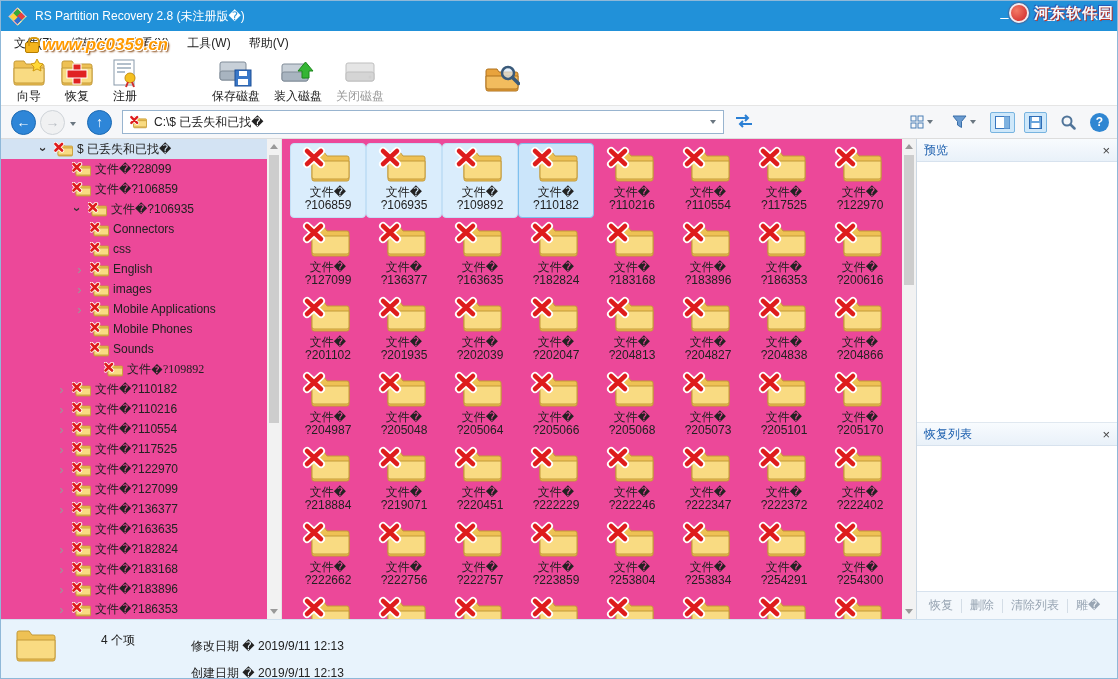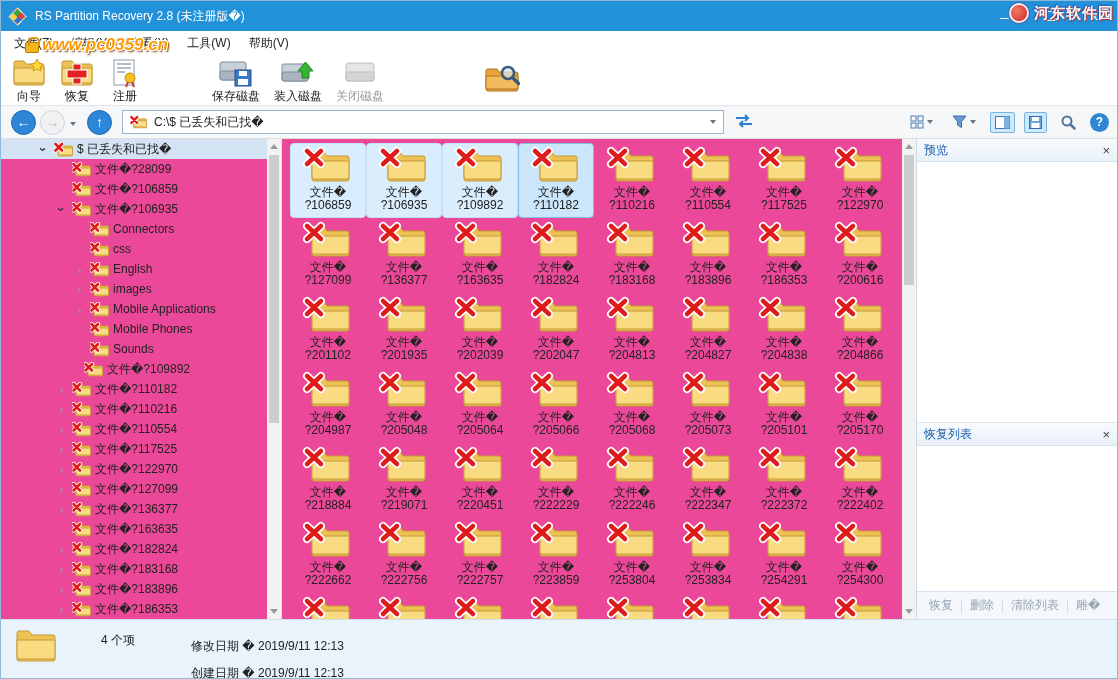--- a/index.html
+++ b/index.html
@@ -282,21 +282,21 @@
     <span class="tree-ico">
       <svg width="19" height="15" viewBox="0 0 19 15">
                 <path d="M4 3 a1 1 0 0 1 1 -1 h4 l1.5 2 h7 a1 1 0 0 1 1 1 v8 a1 1 0 0 1 -1 1 h-12.5 a1 1 0 0 1 -1 -1 z" fill="#eec154" stroke="#c49a38" stroke-width="0.8"></path>
                 <path d="M4 6 h14.5 v6 a1 1 0 0 1 -1 1 h-12.5 a1 1 0 0 1 -1 -1 z" fill="#f9db82" stroke="#c49a38" stroke-width="0.8"></path>
                 <path d="M1.5 2 L8 8.5 M8 2 L1.5 8.5" stroke="#fff" stroke-width="4.4" stroke-linecap="round"></path>
                 <path d="M1.5 2 L8 8.5 M8 2 L1.5 8.5" stroke="#de1c1c" stroke-width="2.6" stroke-linecap="round"></path>
               </svg>
     </span>
     <span class="tree-label">文件�?106859</span>
   </div>
-          <div class="tree-row" style="padding-left: 54px;">
+          <div class="tree-row" style="padding-left: 70px;">
     <span class="tw cd"></span>
     <span class="tree-ico">
       <svg width="19" height="15" viewBox="0 0 19 15">
                 <path d="M4 3 a1 1 0 0 1 1 -1 h4 l1.5 2 h7 a1 1 0 0 1 1 1 v8 a1 1 0 0 1 -1 1 h-12.5 a1 1 0 0 1 -1 -1 z" fill="#eec154" stroke="#c49a38" stroke-width="0.8"></path>
                 <path d="M4 6 h14.5 v6 a1 1 0 0 1 -1 1 h-12.5 a1 1 0 0 1 -1 -1 z" fill="#f9db82" stroke="#c49a38" stroke-width="0.8"></path>
                 <path d="M1.5 2 L8 8.5 M8 2 L1.5 8.5" stroke="#fff" stroke-width="4.4" stroke-linecap="round"></path>
                 <path d="M1.5 2 L8 8.5 M8 2 L1.5 8.5" stroke="#de1c1c" stroke-width="2.6" stroke-linecap="round"></path>
               </svg>
     </span>
     <span class="tree-label">文件�?106935</span>
@@ -378,21 +378,21 @@
     <span class="tree-ico">
       <svg width="19" height="15" viewBox="0 0 19 15">
                 <path d="M4 3 a1 1 0 0 1 1 -1 h4 l1.5 2 h7 a1 1 0 0 1 1 1 v8 a1 1 0 0 1 -1 1 h-12.5 a1 1 0 0 1 -1 -1 z" fill="#eec154" stroke="#c49a38" stroke-width="0.8"></path>
                 <path d="M4 6 h14.5 v6 a1 1 0 0 1 -1 1 h-12.5 a1 1 0 0 1 -1 -1 z" fill="#f9db82" stroke="#c49a38" stroke-width="0.8"></path>
                 <path d="M1.5 2 L8 8.5 M8 2 L1.5 8.5" stroke="#fff" stroke-width="4.4" stroke-linecap="round"></path>
                 <path d="M1.5 2 L8 8.5 M8 2 L1.5 8.5" stroke="#de1c1c" stroke-width="2.6" stroke-linecap="round"></path>
               </svg>
     </span>
     <span class="tree-label">Sounds</span>
   </div>
-          <div class="tree-row" style="padding-left: 66px;">
+          <div class="tree-row" style="padding-left: 86px; font-family: Liberation Serif, serif;">
     <span class="tw"></span>
     <span class="tree-ico">
       <svg width="19" height="15" viewBox="0 0 19 15">
                 <path d="M4 3 a1 1 0 0 1 1 -1 h4 l1.5 2 h7 a1 1 0 0 1 1 1 v8 a1 1 0 0 1 -1 1 h-12.5 a1 1 0 0 1 -1 -1 z" fill="#eec154" stroke="#c49a38" stroke-width="0.8"></path>
                 <path d="M4 6 h14.5 v6 a1 1 0 0 1 -1 1 h-12.5 a1 1 0 0 1 -1 -1 z" fill="#f9db82" stroke="#c49a38" stroke-width="0.8"></path>
                 <path d="M1.5 2 L8 8.5 M8 2 L1.5 8.5" stroke="#fff" stroke-width="4.4" stroke-linecap="round"></path>
                 <path d="M1.5 2 L8 8.5 M8 2 L1.5 8.5" stroke="#de1c1c" stroke-width="2.6" stroke-linecap="round"></path>
               </svg>
     </span>
     <span class="tree-label">文件�?109892</span>

